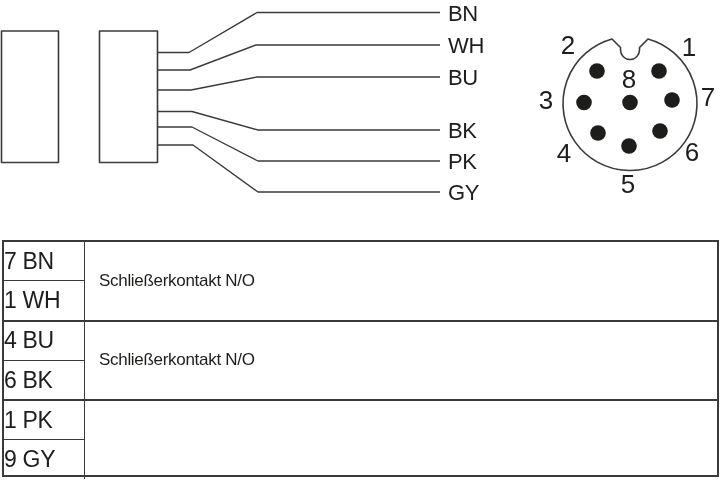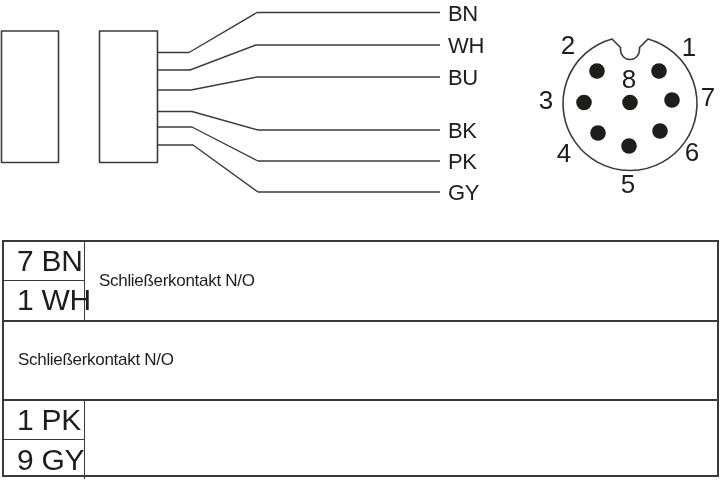--- a/index.html
+++ b/index.html
@@ -54,22 +54,22 @@
     flex: 0 0 81px;
     border-right: 1.6px solid #3a3a3a;
     display: flex;
     flex-direction: column;
     box-sizing: border-box;
   }
   .pin-cell {
     flex: 1;
     display: flex;
     align-items: center;
-    padding-left: 13px;
-    font-size: 30px;
+    padding-left: 0;
+    font-size: 23px;
     letter-spacing: -0.3px;
     white-space: nowrap;
   }
   .pin-cell + .pin-cell {
     border-top: 1.4px solid #3a3a3a;
   }
   .desc-cell {
     flex: 1;
     display: flex;
     align-items: center;
@@ -128,20 +128,24 @@
 
   <div class="pgroup">
     <div class="pin-col">
       <div class="pin-cell">7 BN</div>
       <div class="pin-cell">1 WH</div>
     </div>
     <div class="desc-cell">Schließerkontakt N/O</div>
   </div>
 
   <div class="pgroup">
+    <div class="pin-col">
+      <div class="pin-cell">4 BU</div>
+      <div class="pin-cell">6 BK</div>
+    </div>
     <div class="desc-cell">Schließerkontakt N/O</div>
   </div>
 
   <div class="pgroup">
     <div class="pin-col">
       <div class="pin-cell">1 PK</div>
       <div class="pin-cell">9 GY</div>
     </div>
   </div>
 

